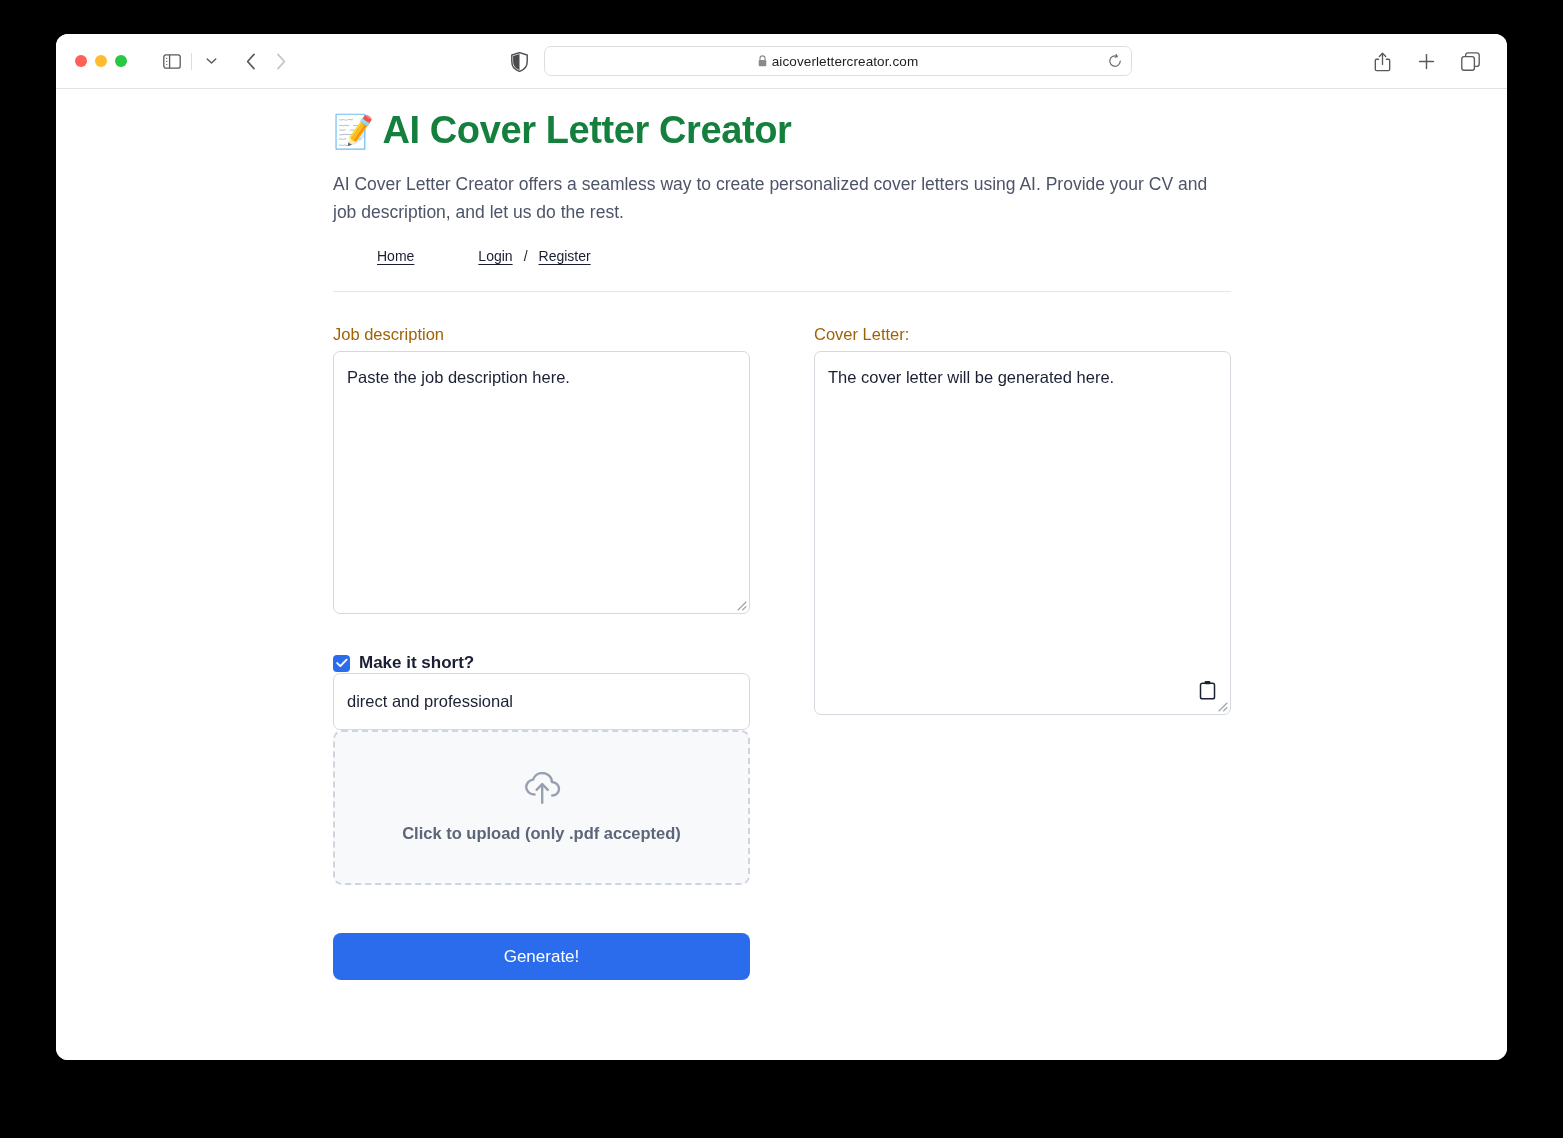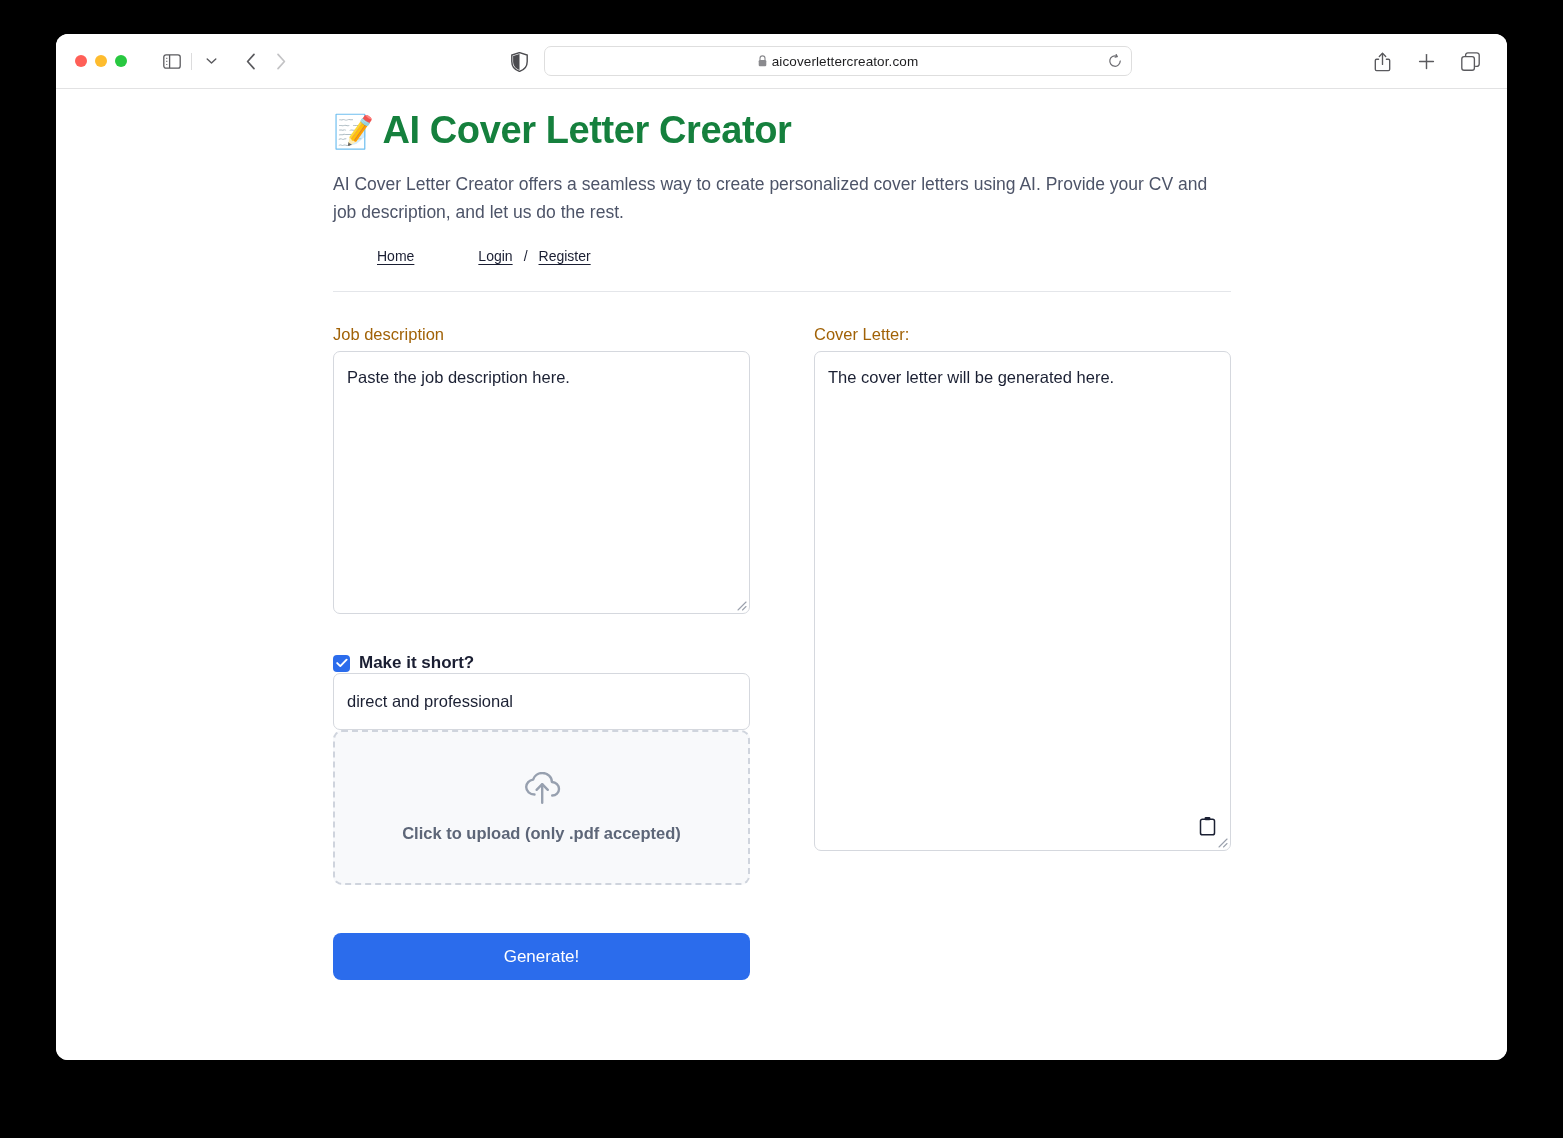--- a/index.html
+++ b/index.html
@@ -154,21 +154,21 @@
   }
 
   .textarea-box {
     position: relative;
     width: 417px;
     background: #ffffff;
     border: 1px solid #d5d8de;
     border-radius: 7px;
   }
   #job-desc-box  { height: 263px; }
-  #cover-box     { height: 500px; }
+  #cover-box     { height: 364px; }
 
   .ta-text {
     padding: 14px 13px;
     font-size: 16.5px;
     color: #1b2033;
     line-height: 1.4;
   }
   .resize-handle {
     position: absolute;
     right: 2px; bottom: 2px;

